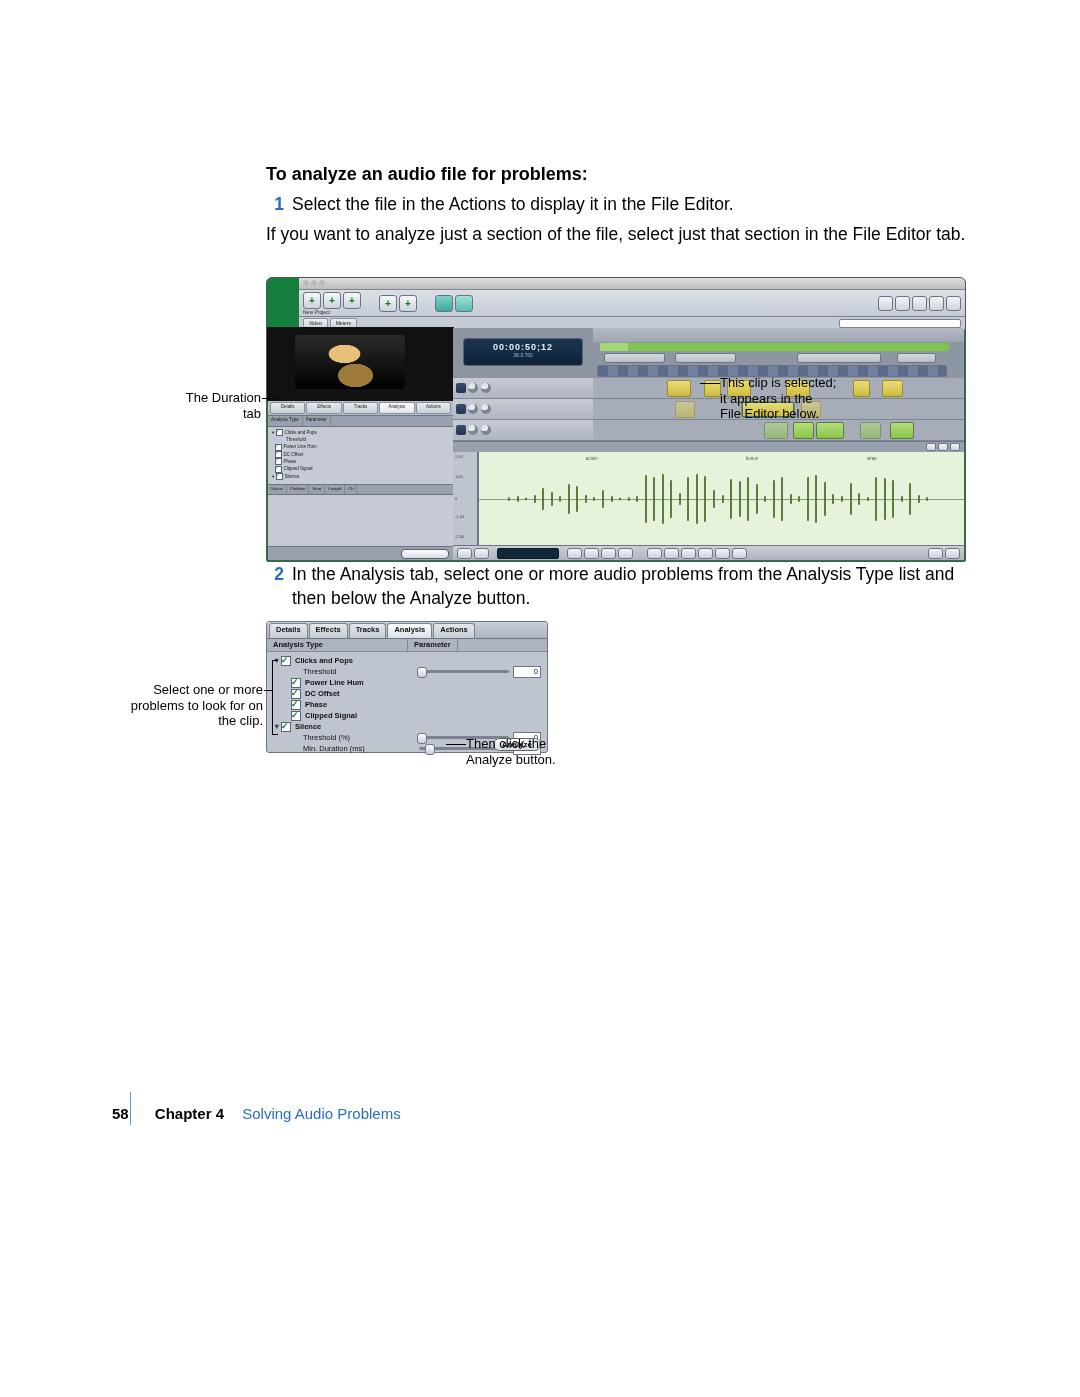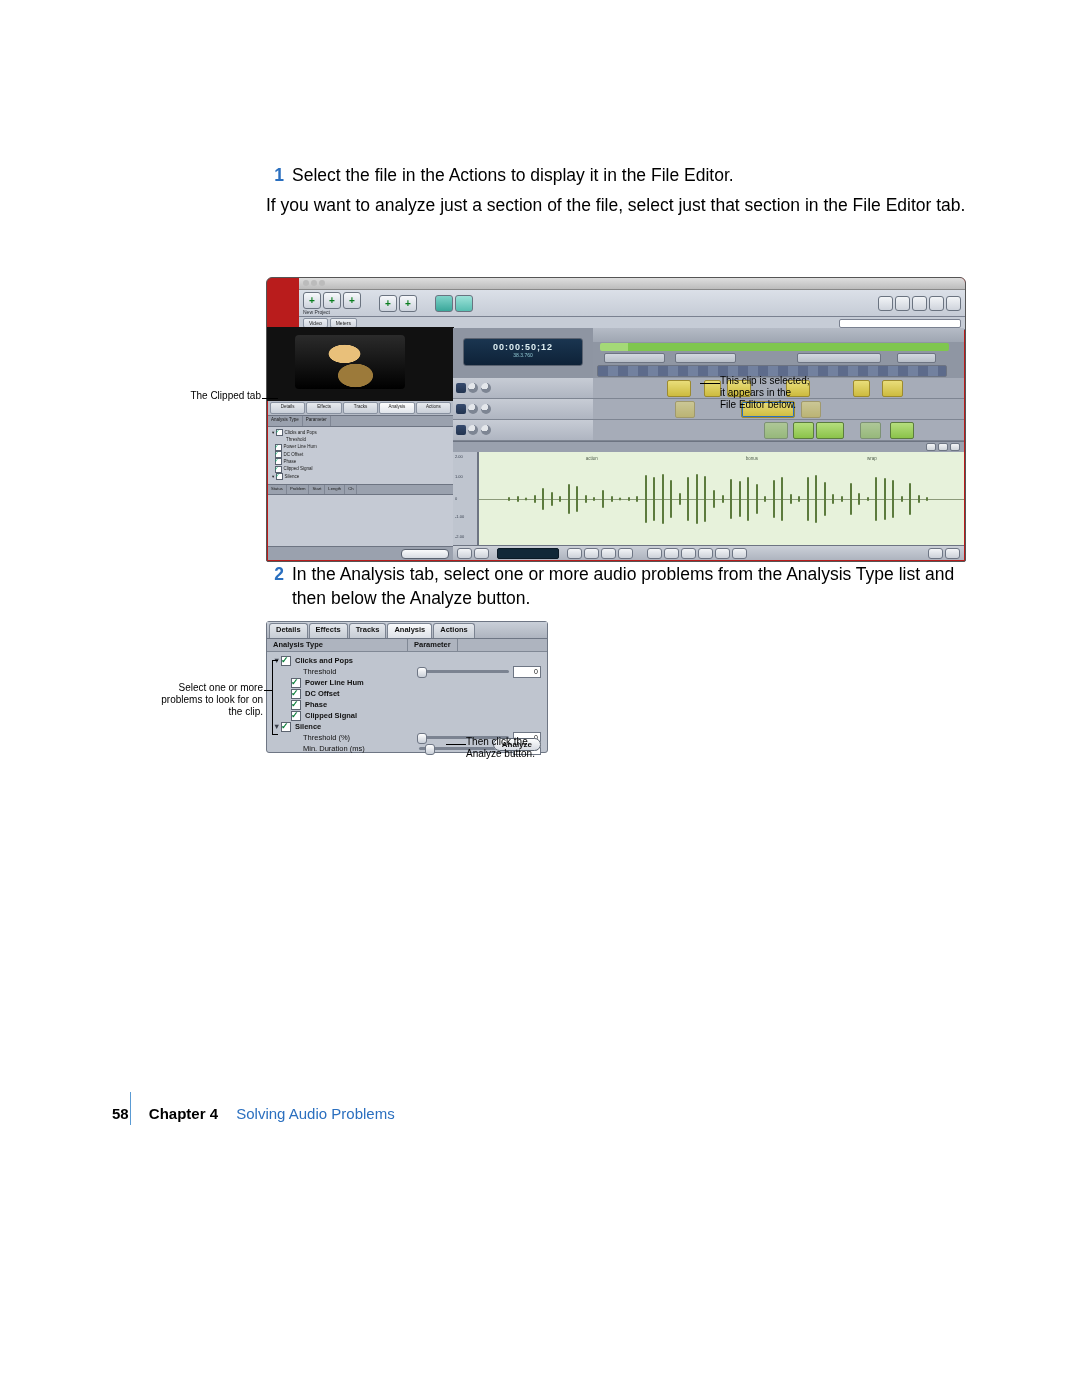--- a/index.html
+++ b/index.html
@@ -58,21 +58,21 @@
   .shot1-wrap {
     position: absolute;
     left: 266px;
     top: 277px;
     width: 700px;
     height: 285px;
   }
   .shot1 {
     position: absolute;
     left: 0; top: 0; right: 0; bottom: 0;
-    background: #b91c1c;
+    background: #15803d;
     border: 1px solid #555;
     border-radius: 6px 6px 2px 2px;
     overflow: hidden;
     font-size: 6px;
     color: #1a1a1a;
     padding-left: 32px;
   }
   .s1-titlebar {
     height: 11px;
     background: linear-gradient(#dedede, #bcbcbc);
@@ -294,21 +294,21 @@
     position:absolute;left:0;right:0;bottom:0;height:14px;
     background:linear-gradient(#cbd0d8,#aeb4bf);border-top:1px solid #6d7482;
     display:flex;align-items:center;gap:2px;padding:0 4px;
   }
   .bb-btn{width:13px;height:9px;border:1px solid #6e7684;border-radius:3px;
     background:linear-gradient(#f3f5f7,#ccd1d9);}
   .bb-lcd{width:60px;height:9px;background:#112838;border:1px solid #0b1a26;border-radius:2px;
     margin:0 6px;color:#bfe8ef;font-size:5px;line-height:9px;text-align:center}
 
   
-  .callout{position:absolute;font-size:10px;color:#000;line-height:1.2}
+  .callout{position:absolute;font-size:13px;color:#000;line-height:1.2}
   .lead-h{position:absolute;height:1px;background:#000}
   .lead-v{position:absolute;width:1px;background:#000}
 
   
   .shot2-wrap{
     position:absolute; left:266px; top:621px; width:700px; height:150px;
   }
   .shot2{
     position:absolute; left:0; top:0; width:280px; height:130px;
     background:#bfc5cf; border:1px solid #6e7684; border-radius:3px;
@@ -339,29 +339,30 @@
   .p2-analyze{
     padding:1px 8px;font-size:8px;border:1px solid #5c6470;border-radius:8px;
     background:linear-gradient(#fcfdfe,#d7dbe2); font-weight:600
   }
 
   
   .pgfoot{
     position:absolute; left:112px; right:0; top:1105px; font-size:15px;
   }
   .pgnum{font-weight:700}
-  .pgchap{font-weight:700;margin-left:16px}
+  .pgchap{font-weight:700;margin-left:22px}
   .pgtitle{color:#2a6fbf;margin-left:14px}
 </style>
 </head>
 <body>
 
 <div class="page">
 
   <div class="body">
+    <p class="heading">To analyze an audio file for problems:</p>
     <div class="step">
       <span class="step-num">1</span>
       <span>Select the file in the Actions to display it in the File Editor.</span>
     </div>
     <p class="para">If you want to analyze just a section of the file, select just that section in the File Editor tab.</p>
   </div>
 
   <div class="shot1-wrap">
     <div class="shot1">
       <div class="s1-titlebar">
@@ -608,21 +609,21 @@
             <div style="flex:1"></div>
             <div class="bb-btn"></div>
             <div class="bb-btn"></div>
           </div>
 
         </div>
       </div>
     </div>
   </div>
 
-  <div class="callout" style="left:173px;top:390px;text-align:right;width:88px">The Clipped tab</div>
+  <div class="callout" style="left:173px;top:390px;text-align:right;width:88px">The Duration tab</div>
   <div class="lead-h" style="left:262px;top:398px;width:16px"></div>
 
   <div class="callout" style="left:720px;top:375px;width:150px">
     <span>This clip is selected;</span><br>
     <span>it appears in the</span><br>
     <span>File Editor below.</span>
   </div>
   <div class="lead-h" style="left:700px;top:383px;width:20px"></div>
 
   <div style="position:absolute;left:266px;top:563px;width:700px">

